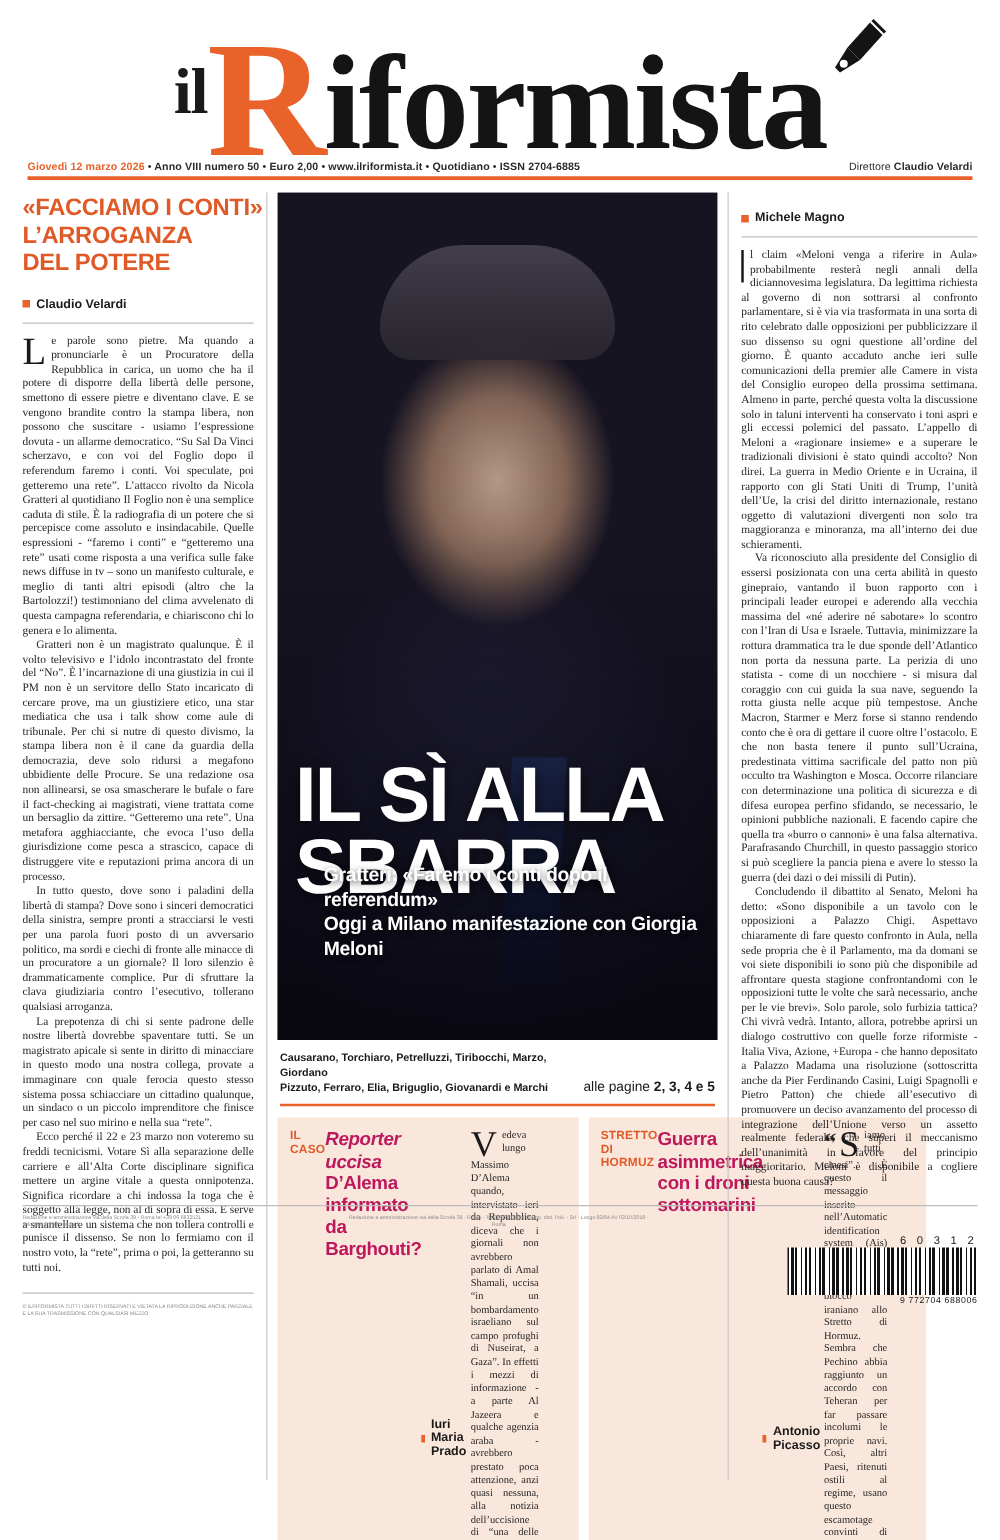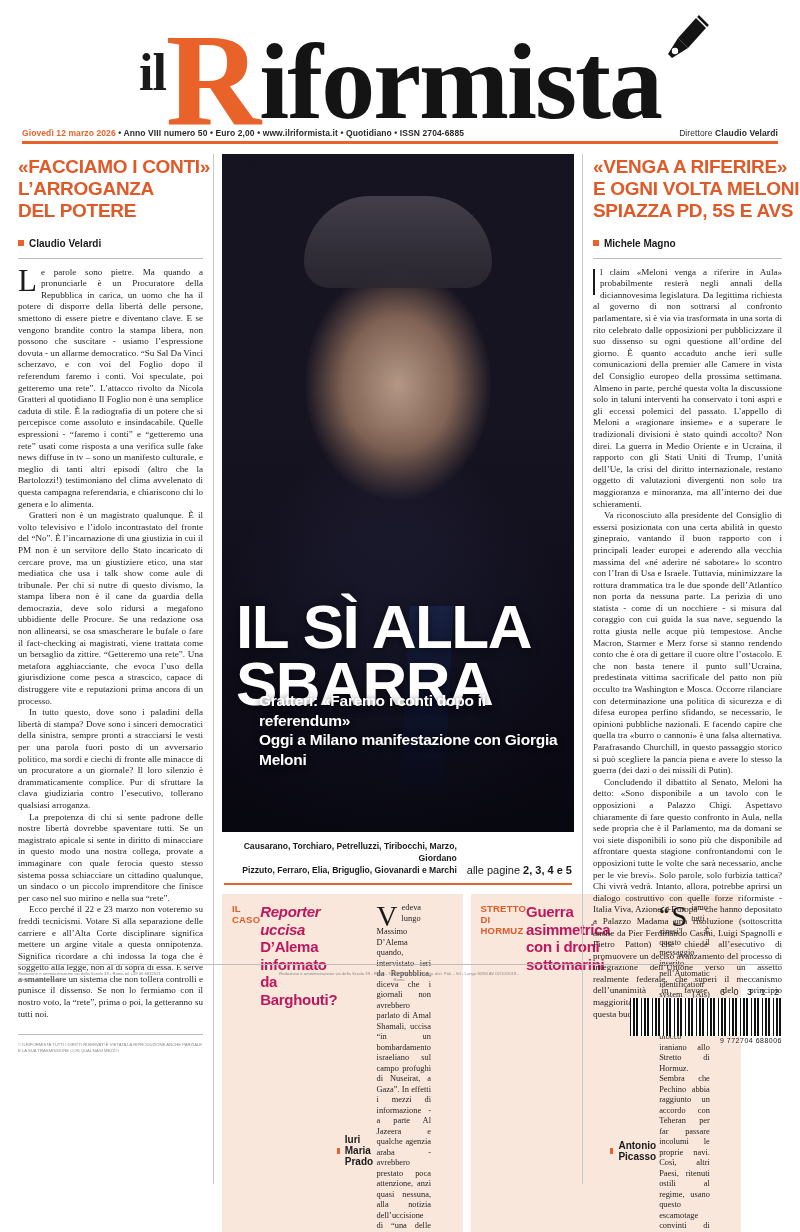--- a/index.html
+++ b/index.html
@@ -107,40 +107,40 @@
     width:188px; height:92px; border-radius:94px 94px 36px 36px;
     background:linear-gradient(180deg,#4a4550 0%, #36323c 60%, #2c2830 100%);
     opacity:.9;
   }
   .tie {
     position:absolute; left:52%; top:452px; width:44px; height:180px;
     background:linear-gradient(180deg,#2b3f7a 0%, #22316a 60%, #17214c 100%);
     transform:skewX(-3deg);
     opacity:.95;
   }
-  .head-line { position:absolute; left:0; right:0; bottom:120px; padding:0 14px; }
+  .head-line { position:absolute; left:0; right:0; bottom:110px; padding:0 14px; }
   .head-line h1 {
     margin:0; color:#fff;
     font-size:62px; line-height:.92; font-weight:800;
     letter-spacing:-1.5px; text-transform:uppercase;
     text-shadow:0 2px 10px rgba(0,0,0,.55);
   }
   .subhead {
     position:absolute; left:0; right:0; bottom:62px; padding:0 14px;
     color:#fff; font-size:15.5px; font-weight:700; line-height:1.28;
     letter-spacing:-.25px; text-shadow:0 1px 6px rgba(0,0,0,.65);margin-left:23px;
   }
 
   .signers {
     display:flex; align-items:flex-end; justify-content:space-between;
     gap:10px; padding:8px 2px 0 2px;
   }
   .signers .names {
     font-size:8.6px; font-weight:700; line-height:12px; color:#1a1a1a;
-    text-align:right; flex:1;
+    text-align:left; flex:1;
   }
   .signers .pages { font-size:11px; color:#1a1a1a; white-space:nowrap; }
   .signers .pages b { font-weight:700; }
   .rule-orange2 { height:2px; background:#E8622A; margin:7px 2px 9px 2px; }
 
   
   .boxes { display:flex; gap:8px; }
   .box {
     flex:1; background:#FAE7DC; padding:9px 2px 8px 10px;
     display:flex; flex-direction:row; min-height:306px;
@@ -303,25 +303,20 @@
           <div class="pagelink">
             <span>a pag. 7</span>
             <span class="sq"></span>
           </div>
         </div>
 
       </div>
     </div>
 
     <div class="col-right">
-      <div class="op-title">
-        <div>«VENGA A RIFERIRE»</div>
-        <div>E OGNI VOLTA MELONI</div>
-        <div>SPIAZZA PD, 5S E AVS</div>
-      </div>
       <div class="byline">
         <span class="sq"></span>
         <span>Michele Magno</span>
       </div>
       <div class="hr-thin"></div>
       <div class="body-text">
         <p class="first"><span class="dropbar"></span><span>l claim «Meloni venga a riferire in Aula» probabilmente resterà negli annali della diciannovesima legislatura. Da legittima richiesta al governo di non sottrarsi al confronto parlamentare, si è via via trasformata in una sorta di rito celebrato dalle opposizioni per pubblicizzare il suo dissenso su ogni questione all’ordine del giorno. È quanto accaduto anche ieri sulle comunicazioni della premier alle Camere in vista del Consiglio europeo della prossima settimana. Almeno in parte, perché questa volta la discussione solo in taluni interventi ha conservato i toni aspri e gli eccessi polemici del passato. L’appello di Meloni a «ragionare insieme» e a superare le tradizionali divisioni è stato quindi accolto? Non direi. La guerra in Medio Oriente e in Ucraina, il rapporto con gli Stati Uniti di Trump, l’unità dell’Ue, la crisi del diritto internazionale, restano oggetto di valutazioni divergenti non solo tra maggioranza e minoranza, ma all’interno dei due schieramenti.</span></p>
         <p>Va riconosciuto alla presidente del Consiglio di essersi posizionata con una certa abilità in questo ginepraio, vantando il buon rapporto con i principali leader europei e aderendo alla vecchia massima del «né aderire né sabotare» lo scontro con l’Iran di Usa e Israele. Tuttavia, minimizzare la rottura drammatica tra le due sponde dell’Atlantico non porta da nessuna parte. La perizia di uno statista - come di un nocchiere - si misura dal coraggio con cui guida la sua nave, seguendo la rotta giusta nelle acque più tempestose. Anche Macron, Starmer e Merz forse si stanno rendendo conto che è ora di gettare il cuore oltre l’ostacolo. E che non basta tenere il punto sull’Ucraina, predestinata vittima sacrificale del patto non più occulto tra Washington e Mosca. Occorre rilanciare con determinazione una politica di sicurezza e di difesa europea perfino sfidando, se necessario, le opinioni pubbliche nazionali. E facendo capire che quella tra «burro o cannoni» è una falsa alternativa. Parafrasando Churchill, in questo passaggio storico si può scegliere la pancia piena e avere lo stesso la guerra (dei dazi o dei missili di Putin).</p>
         <p>Concludendo il dibattito al Senato, Meloni ha detto: «Sono disponibile a un tavolo con le opposizioni a Palazzo Chigi. Aspettavo chiaramente di fare questo confronto in Aula, nella sede propria che è il Parlamento, ma da domani se voi siete disponibili io sono più che disponibile ad affrontare questa stagione confrontandomi con le opposizioni tutte le volte che sarà necessario, anche per le vie brevi». Solo parole, solo furbizia tattica? Chi vivrà vedrà. Intanto, allora, potrebbe aprirsi un dialogo costruttivo con quelle forze riformiste - Italia Viva, Azione, +Europa - che hanno depositato a Palazzo Madama una risoluzione (sottoscritta anche da Pier Ferdinando Casini, Luigi Spagnolli e Pietro Patton) che chiede all’esecutivo di promuovere un deciso avanzamento del processo di integrazione dell’Unione verso un assetto realmente federale, che superi il meccanismo dell’unanimità in favore del principio maggioritario. Meloni è disponibile a cogliere questa buona causa?</p>
       </div>

